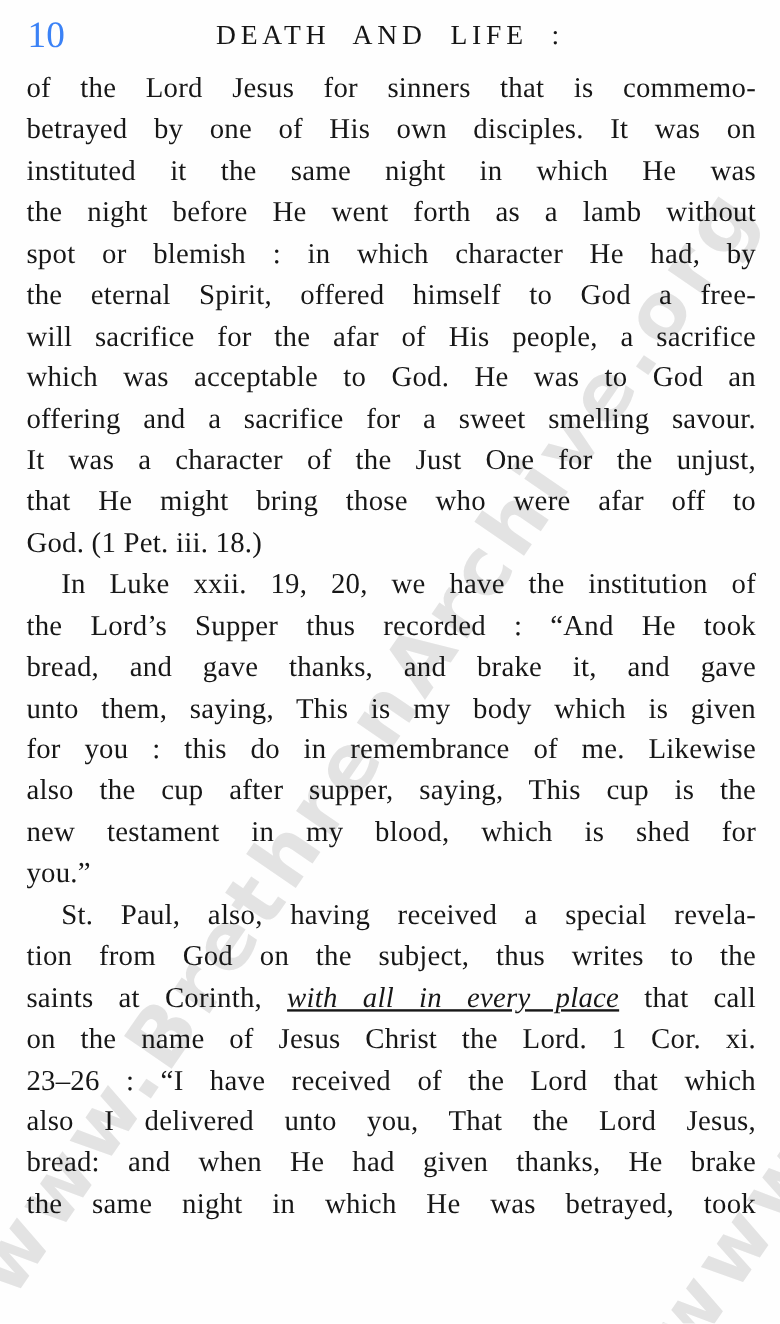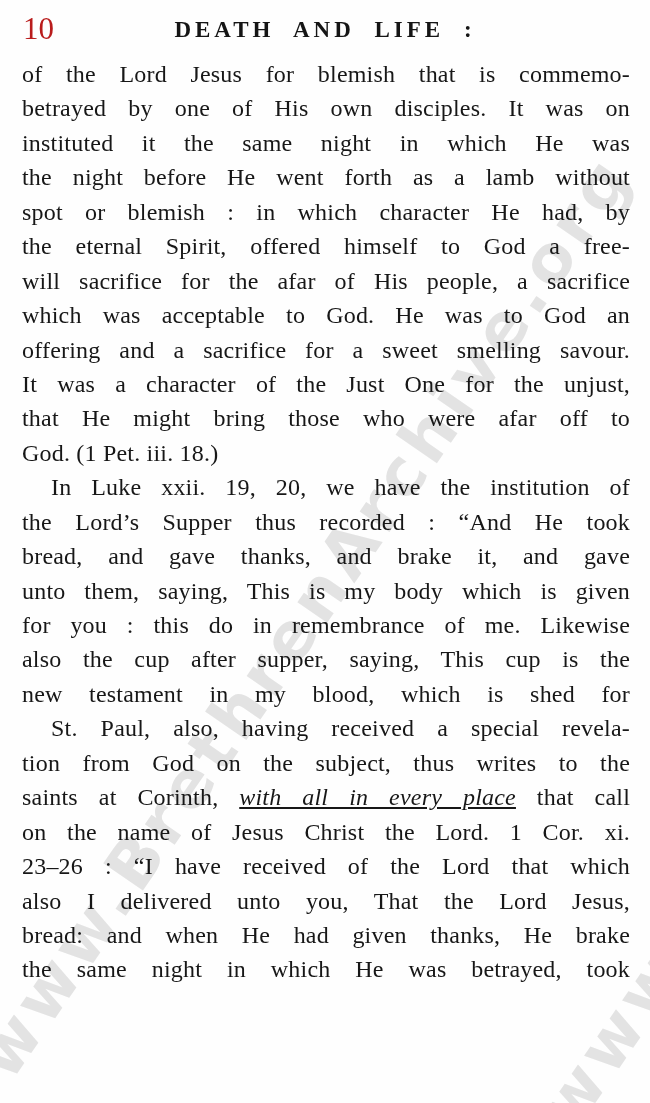--- a/index.html
+++ b/index.html
@@ -36,27 +36,27 @@
     left: 556px; top: 1082px;
     transform: rotate(-55.5deg);
     font-size: 66px;
     letter-spacing: 6px;
   }
   
   .header { position: relative; z-index: 2; height: 56px; }
   .page-number {
     position: absolute; left: 23px; top: 11px;
     font-size: 31px;
-    color: #b91c1c;
+    color: #3b82f6;
   }
   .running-title {
     text-align: center;
     padding-top: 17px;
     font-size: 23px;
-    font-weight: bold;
+    font-weight: normal;
     letter-spacing: 4px;
     word-spacing: 10px;
     color: #151515;
   }
   
   .body-text {
     position: absolute; z-index: 2;
     left: 22px; right: 20px; top: 57px;
     font-size: 24px;
     line-height: 34.45px;
@@ -83,39 +83,40 @@
 
   <div class="watermark wm-main">www.BrethrenArchive.org</div>
   <div class="watermark wm-tile2">www.BrethrenArchive.org</div>
 
   <div class="header">
     <span class="page-number">10</span>
     <div class="running-title">DEATH AND LIFE :</div>
   </div>
 
   <div class="body-text">
-    <div class="line">of the Lord Jesus for blemish that is commemo-</div>
+    <div class="line">of the Lord Jesus for sinners that is commemo-</div>
     <div class="line">betrayed by one of His own disciples.  It was on</div>
     <div class="line">instituted it the same night in which He was</div>
     <div class="line">the night before He went forth as a lamb without</div>
     <div class="line">spot or blemish : in which character He had, by</div>
     <div class="line">the eternal Spirit, offered himself to God a free-</div>
     <div class="line">will sacrifice for the afar of His people, a sacrifice</div>
     <div class="line">which was acceptable to God.  He was to God an</div>
     <div class="line">offering and a sacrifice for a sweet smelling savour.</div>
     <div class="line">It was a character of the Just One for the unjust,</div>
     <div class="line">that He might bring those who were afar off to</div>
     <div class="line endline">God. (1 Pet. iii. 18.)</div>
     <div class="line indent">In Luke xxii. 19, 20, we have the institution of</div>
     <div class="line">the Lord’s Supper thus recorded : “And He took</div>
     <div class="line">bread, and gave thanks, and brake it, and gave</div>
     <div class="line">unto them, saying, This is my body which is given</div>
     <div class="line">for you : this do in remembrance of me.  Likewise</div>
     <div class="line">also the cup after supper, saying, This cup is the</div>
     <div class="line">new testament in my blood, which is shed for</div>
+    <div class="line endline">you.”</div>
     <div class="line indent">St. Paul, also, having received a special revela-</div>
     <div class="line">tion from God on the subject, thus writes to the</div>
     <div class="line">
       <span>saints at Corinth, </span><span class="it">with all in every place</span><span> that call</span>
     </div>
     <div class="line">on the name of Jesus Christ the Lord.  1 Cor. xi.</div>
     <div class="line">23–26 : “I have received of the Lord that which</div>
     <div class="line">also I delivered unto you, That the Lord Jesus,</div>
     <div class="line">bread: and when He had given thanks, He brake</div>
     <div class="line">the same night in which He was betrayed, took</div>

